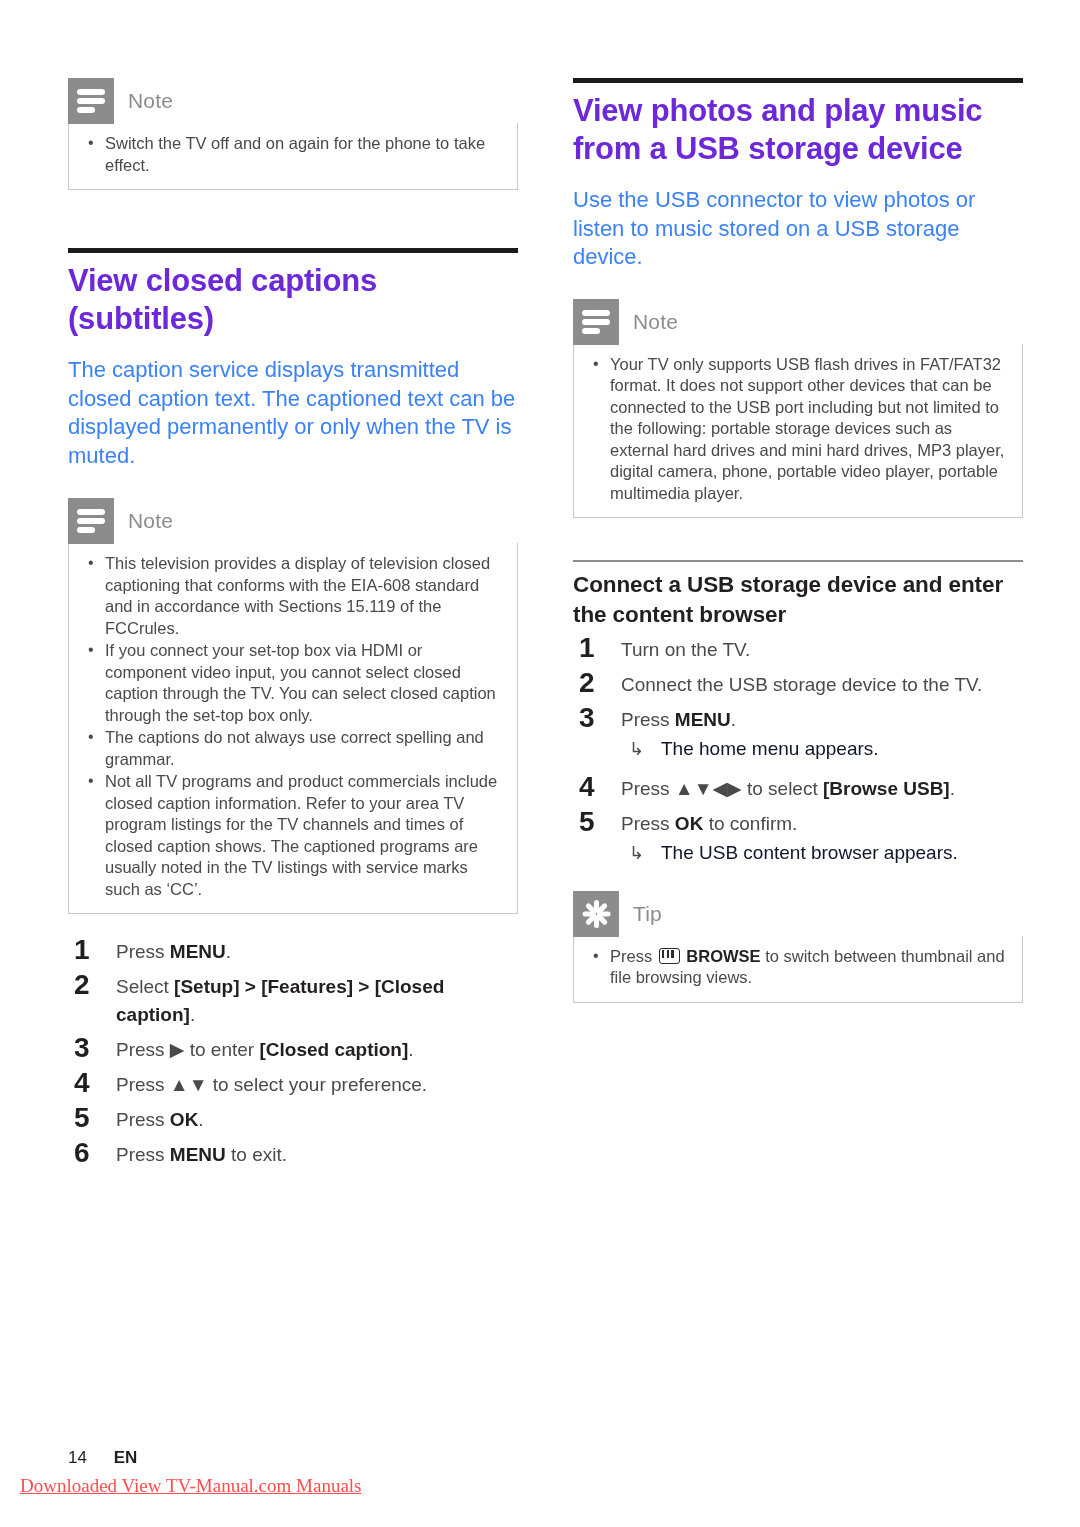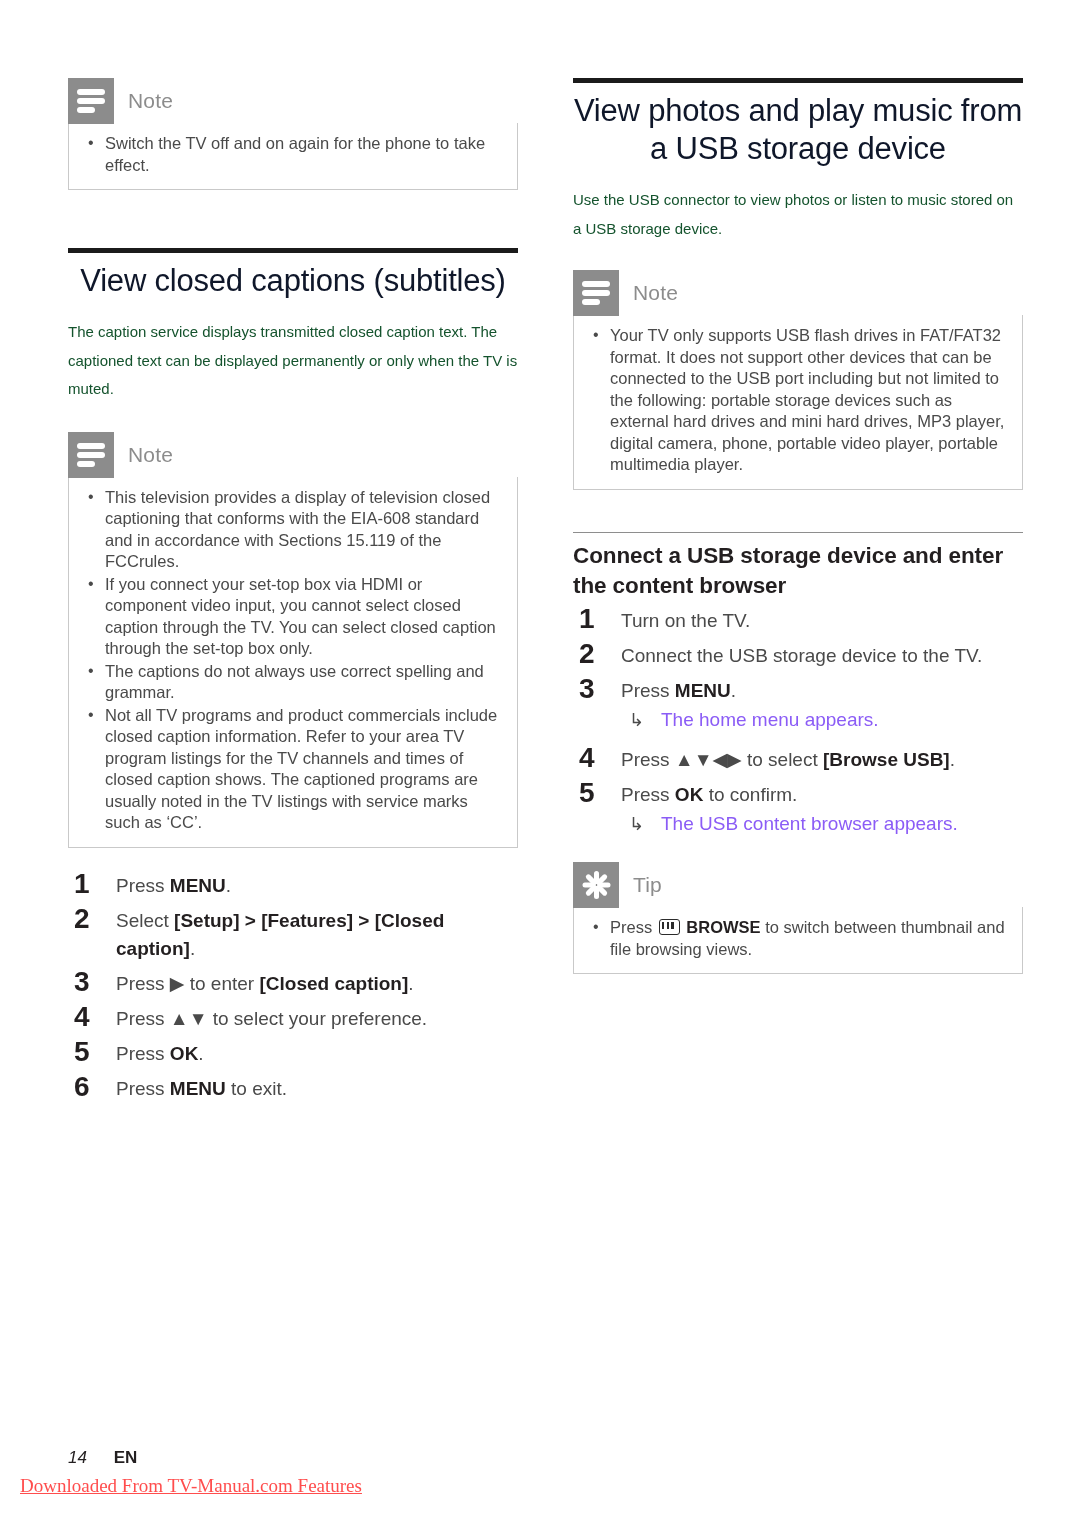--- a/index.html
+++ b/index.html
@@ -115,38 +115,37 @@
     width: 100%;
   }
   .rule-thin {
     height: 1.5px;
     background: #8e8e8e;
     width: 100%;
   }
   h1.head {
     font-size: 31px;
     line-height: 38px;
-    font-weight: 400;
-    color: #0f172a;
+    font-weight: 700;
+    color: #6d28d9;
     margin: 9px 0 0 0;
     letter-spacing: -0.2px;
-    text-align: center;
   }
   h2.subhead {
     font-size: 22.5px;
     line-height: 30px;
     font-weight: 700;
     color: #231f20;
     margin: 8px 0 0 0;
     letter-spacing: -0.1px;
   }
   p.body {
-    font-size: 15px;
+    font-size: 22px;
     line-height: 28.5px;
-    color: #14532d;
+    color: #3b82f6;
     margin: 18px 0 0 0;
   }
 
   
   ol.steps {
     list-style: none;
     margin: 10px 0 0 0;
     padding: 0;
     counter-reset: stepc;
   }
@@ -169,21 +168,21 @@
     font-weight: 700;
     color: #231f20;
   }
 
   .result {
     display: block;
     position: relative;
     padding-left: 40px;
     font-size: 19px;
     line-height: 28px;
-    color: #8b5cf6;
+    color: #0f172a;
     margin-top: 1px;
   }
   .result:before {
     content: "\21B3";
     position: absolute;
     left: 8px;
     top: 0;
     font-size: 18px;
     color: #4a4a4a;
   }
@@ -213,21 +212,21 @@
   .key-browse i:nth-child(3) { left: 11.6px; }
 
   
   .footer {
     position: absolute;
     left: 68px;
     top: 1448px;
     font-size: 17px;
     color: #231f20;
   }
-  .footer .pg { margin-right: 22px; font-style: italic; }
+  .footer .pg { margin-right: 22px; }
   .footer .lang { font-weight: 700; }
 
   .watermark {
     position: absolute;
     left: 20px;
     top: 1475px;
     font-family: "Liberation Serif", serif;
     font-size: 19px;
     color: #ff4d4d;
     text-decoration: underline;
@@ -375,15 +374,15 @@
         </ul>
       </div>
     </div>
   </div>
 
   <div class="footer">
     <span class="pg">14</span>
     <span class="lang">EN</span>
   </div>
 
-  <div class="watermark">Downloaded From TV-Manual.com Features</div>
+  <div class="watermark">Downloaded View TV-Manual.com Manuals</div>
 
 </div>
 
 </body></html>

